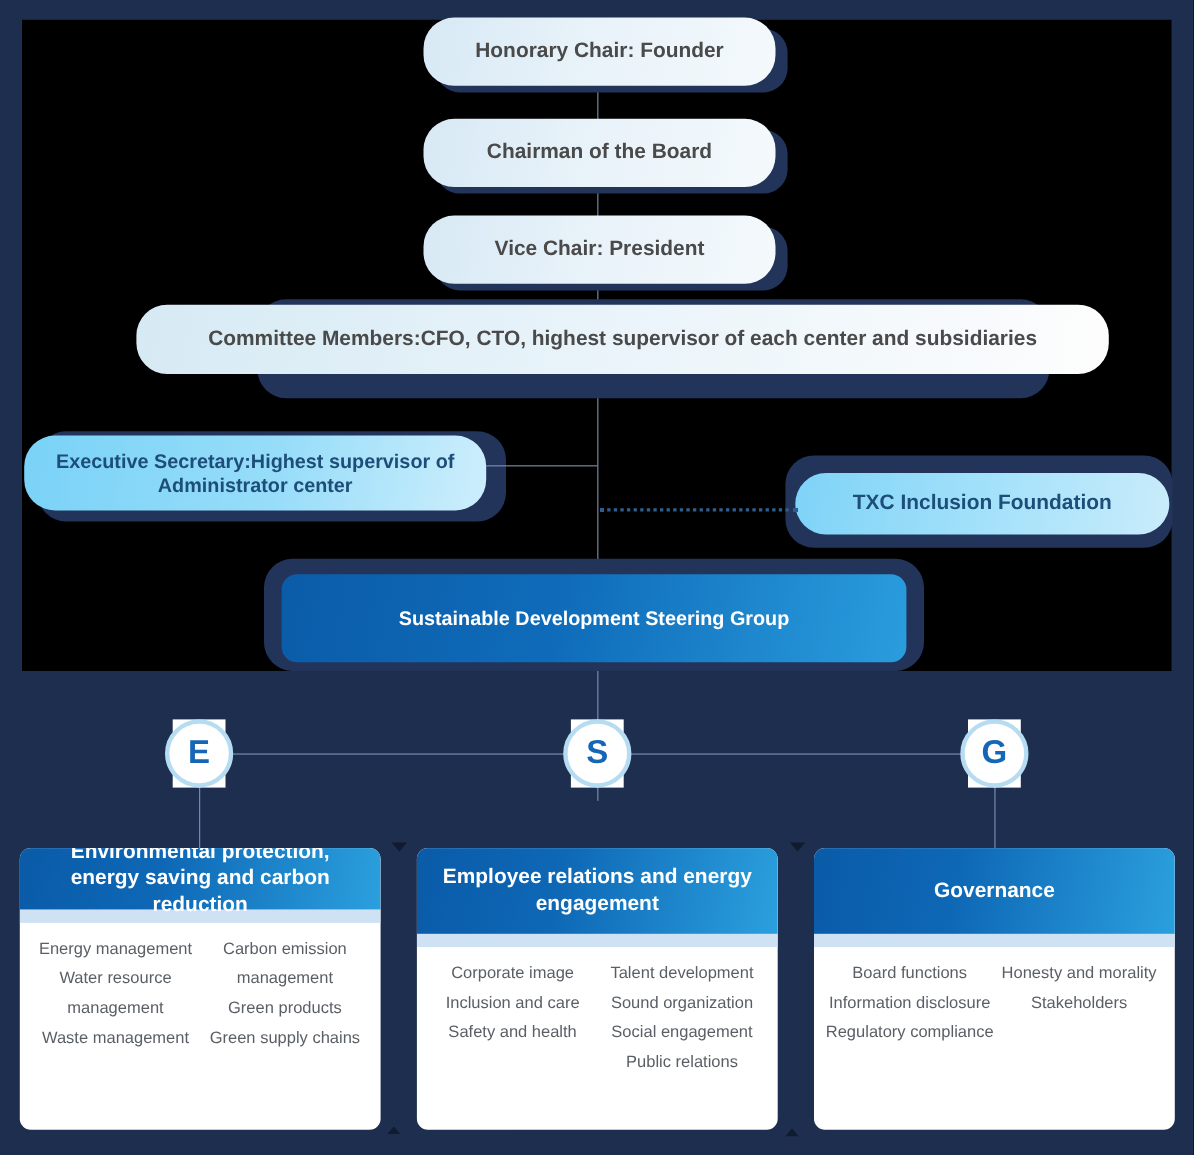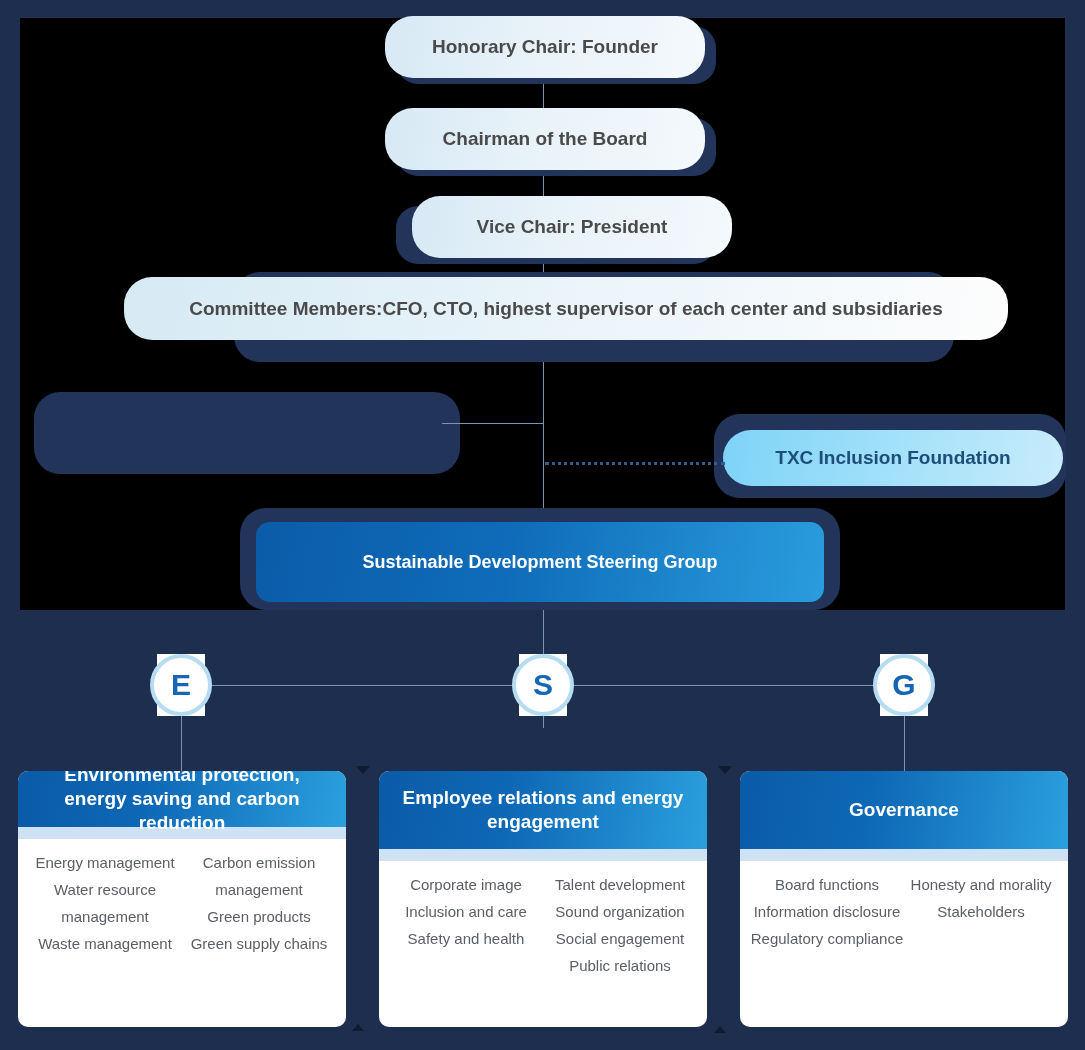--- a/index.html
+++ b/index.html
@@ -108,26 +108,27 @@
 
   <div class="vline" style="left:543px;top:78px;height:650px;"></div>
 
   <div class="shadow-plate" style="left:396px;top:26px;width:320px;height:58px;"></div>
   <div class="pill pill-light" style="left:385px;top:16px;width:320px;height:62px;">Honorary Chair: Founder</div>
 
   <div class="shadow-plate" style="left:396px;top:118px;width:320px;height:58px;"></div>
   <div class="pill pill-light" style="left:385px;top:108px;width:320px;height:62px;">Chairman of the Board</div>
 
   <div class="shadow-plate" style="left:396px;top:206px;width:320px;height:58px;"></div>
-  <div class="pill pill-light" style="left:385px;top:196px;width:320px;height:62px;margin-left:27px;">Vice Chair: President</div>
+  <div class="pill pill-light" style="left:385px;top:196px;width:320px;height:62px;">Vice Chair: President</div>
 
   <div class="shadow-plate" style="left:234px;top:272px;width:720px;height:90px;border-radius:26px;"></div>
   <div class="pill pill-wide" style="left:124px;top:277px;width:884px;height:63px;">Committee Members:CFO, CTO, highest supervisor of each center and subsidiaries</div>
 
   <div class="shadow-plate" style="left:34px;top:392px;width:426px;height:82px;border-radius:26px;"></div>
+  <div class="pill pill-cyan" style="left:22px;top:396px;width:420px;height:68px;">Executive Secretary:Highest supervisor of Administrator center</div>
 
   <div class="hline" style="left:442px;top:423px;width:101px;"></div>
 
   <div class="shadow-plate" style="left:714px;top:414px;width:352px;height:84px;border-radius:26px;"></div>
   <div class="pill pill-cyan2" style="left:723px;top:430px;width:340px;height:56px;">TXC Inclusion Foundation</div>
 
   <div class="dotline" style="left:545px;top:462px;width:180px;"></div>
 
   <div class="shadow-plate" style="left:240px;top:508px;width:600px;height:102px;border-radius:26px;"></div>
   <div class="pill pill-blue" style="left:256px;top:522px;width:568px;height:80px;">Sustainable Development Steering Group</div>

